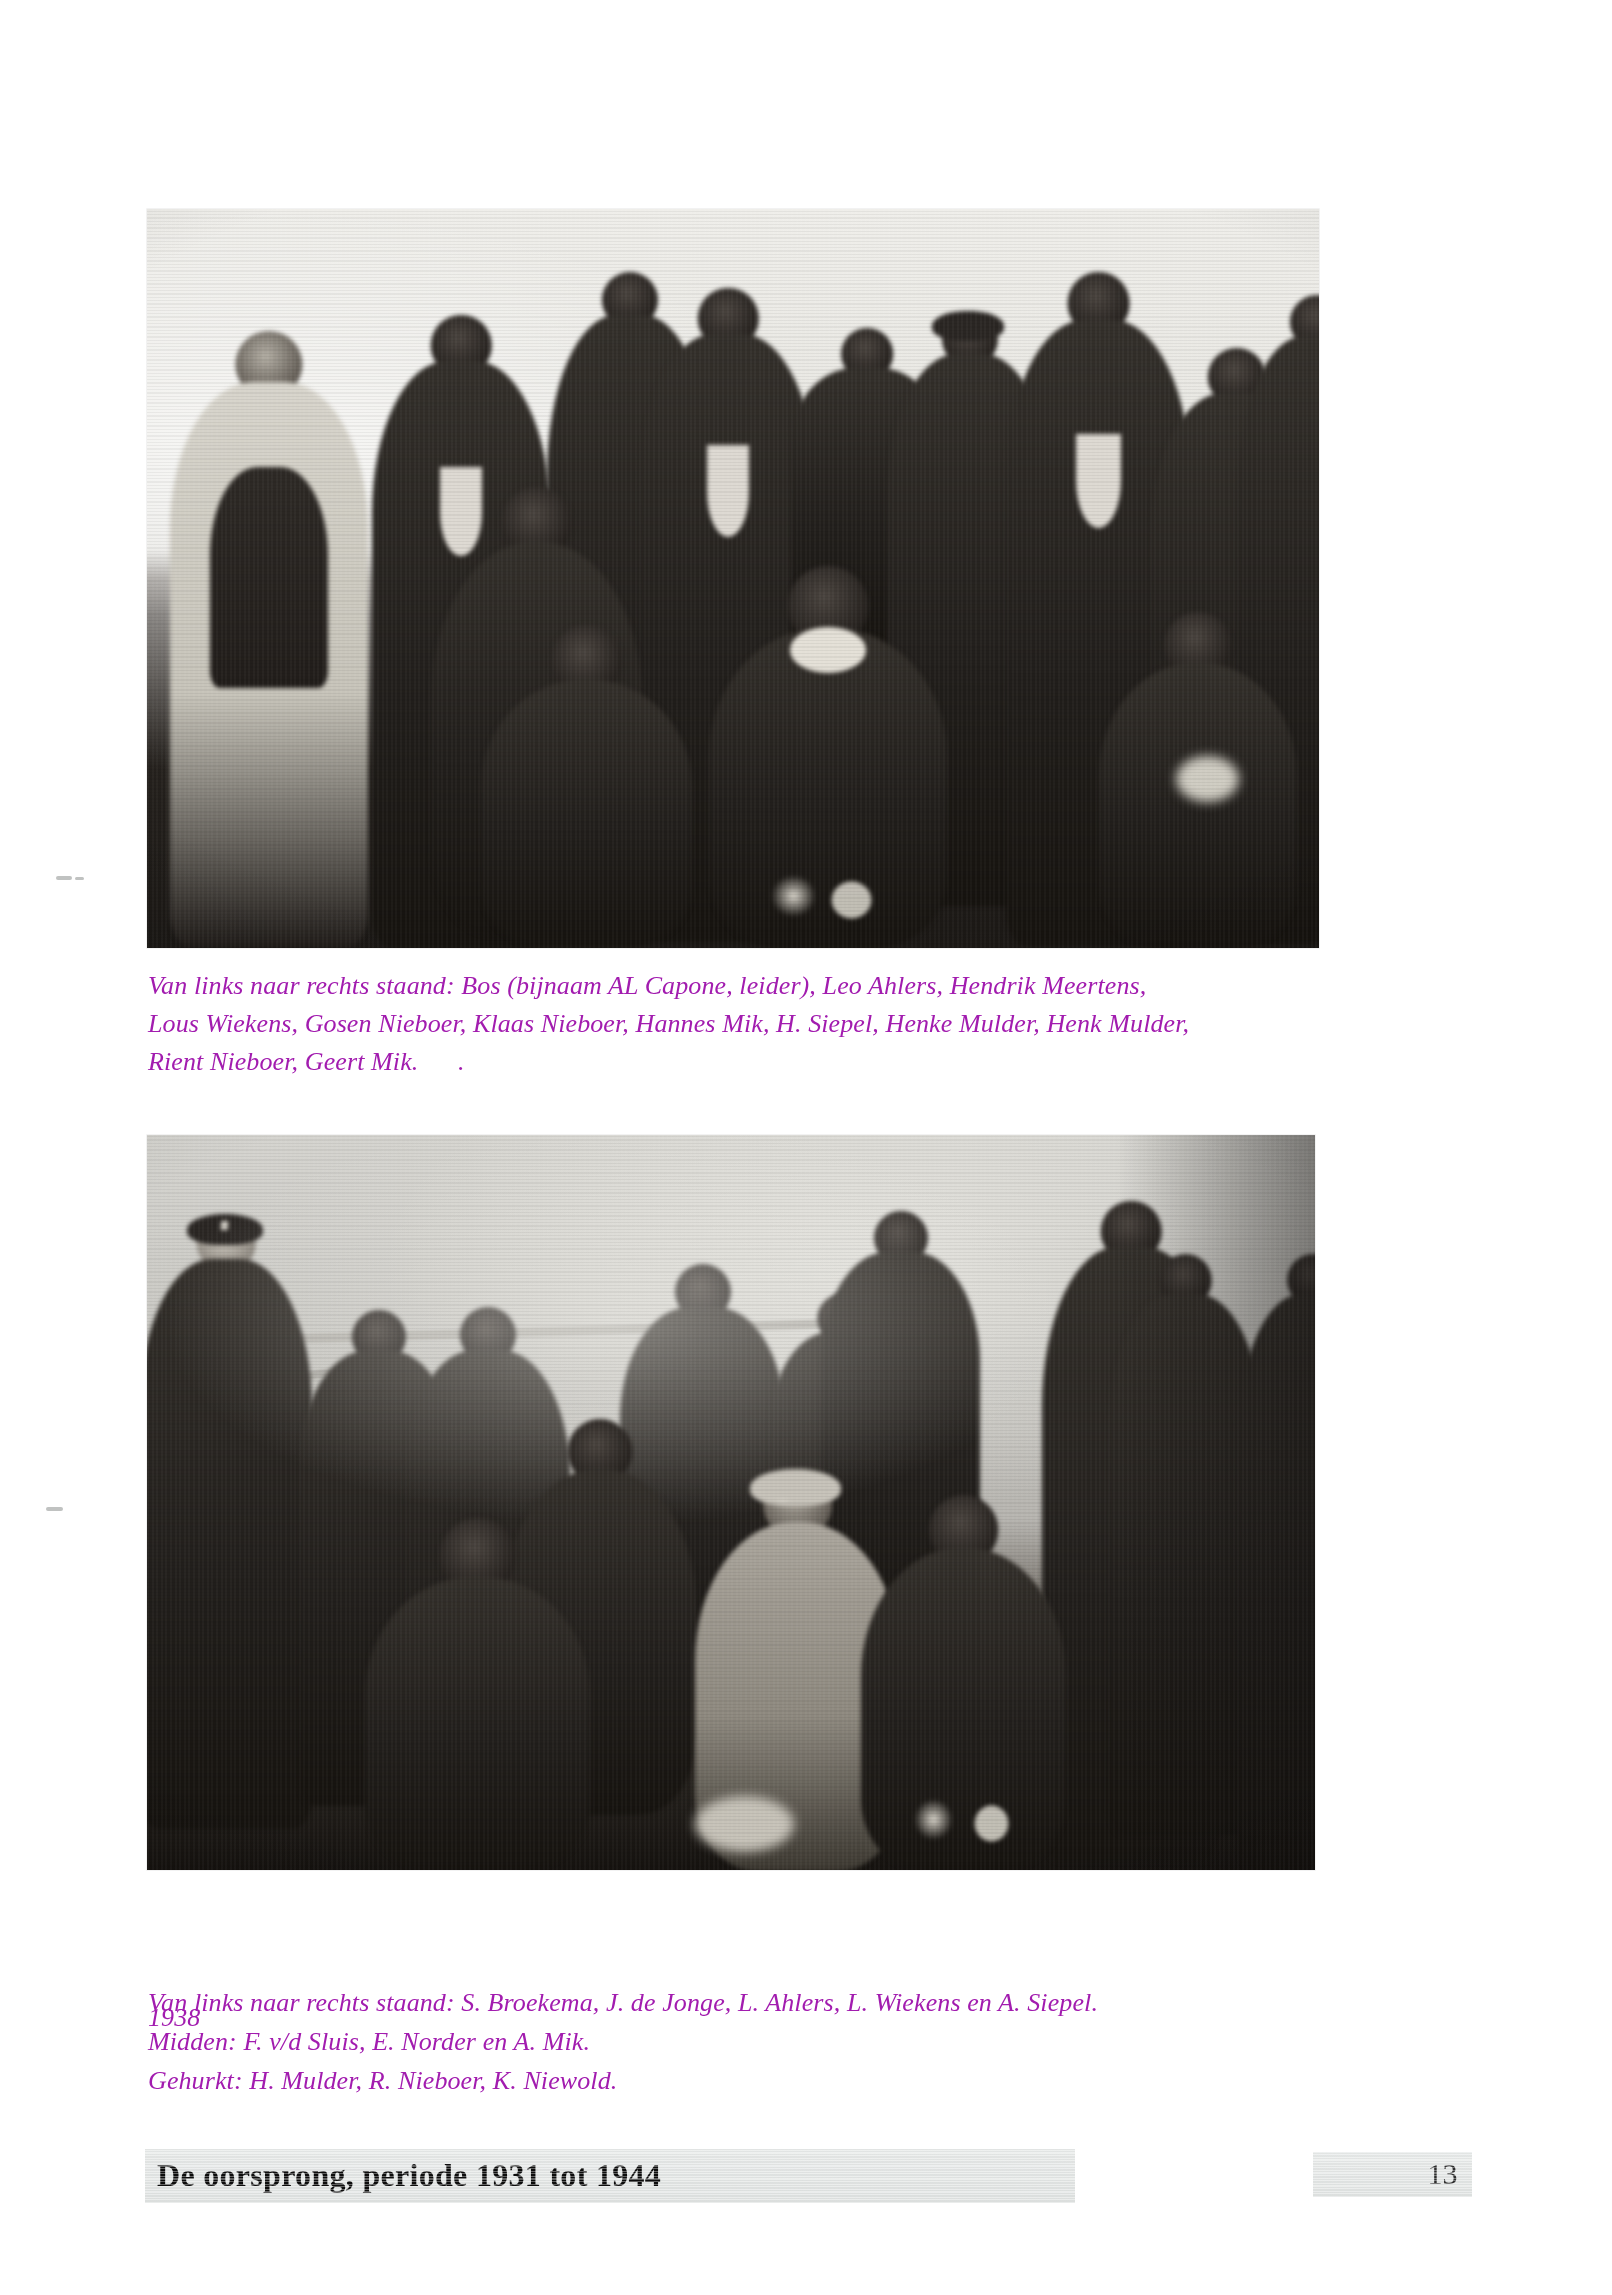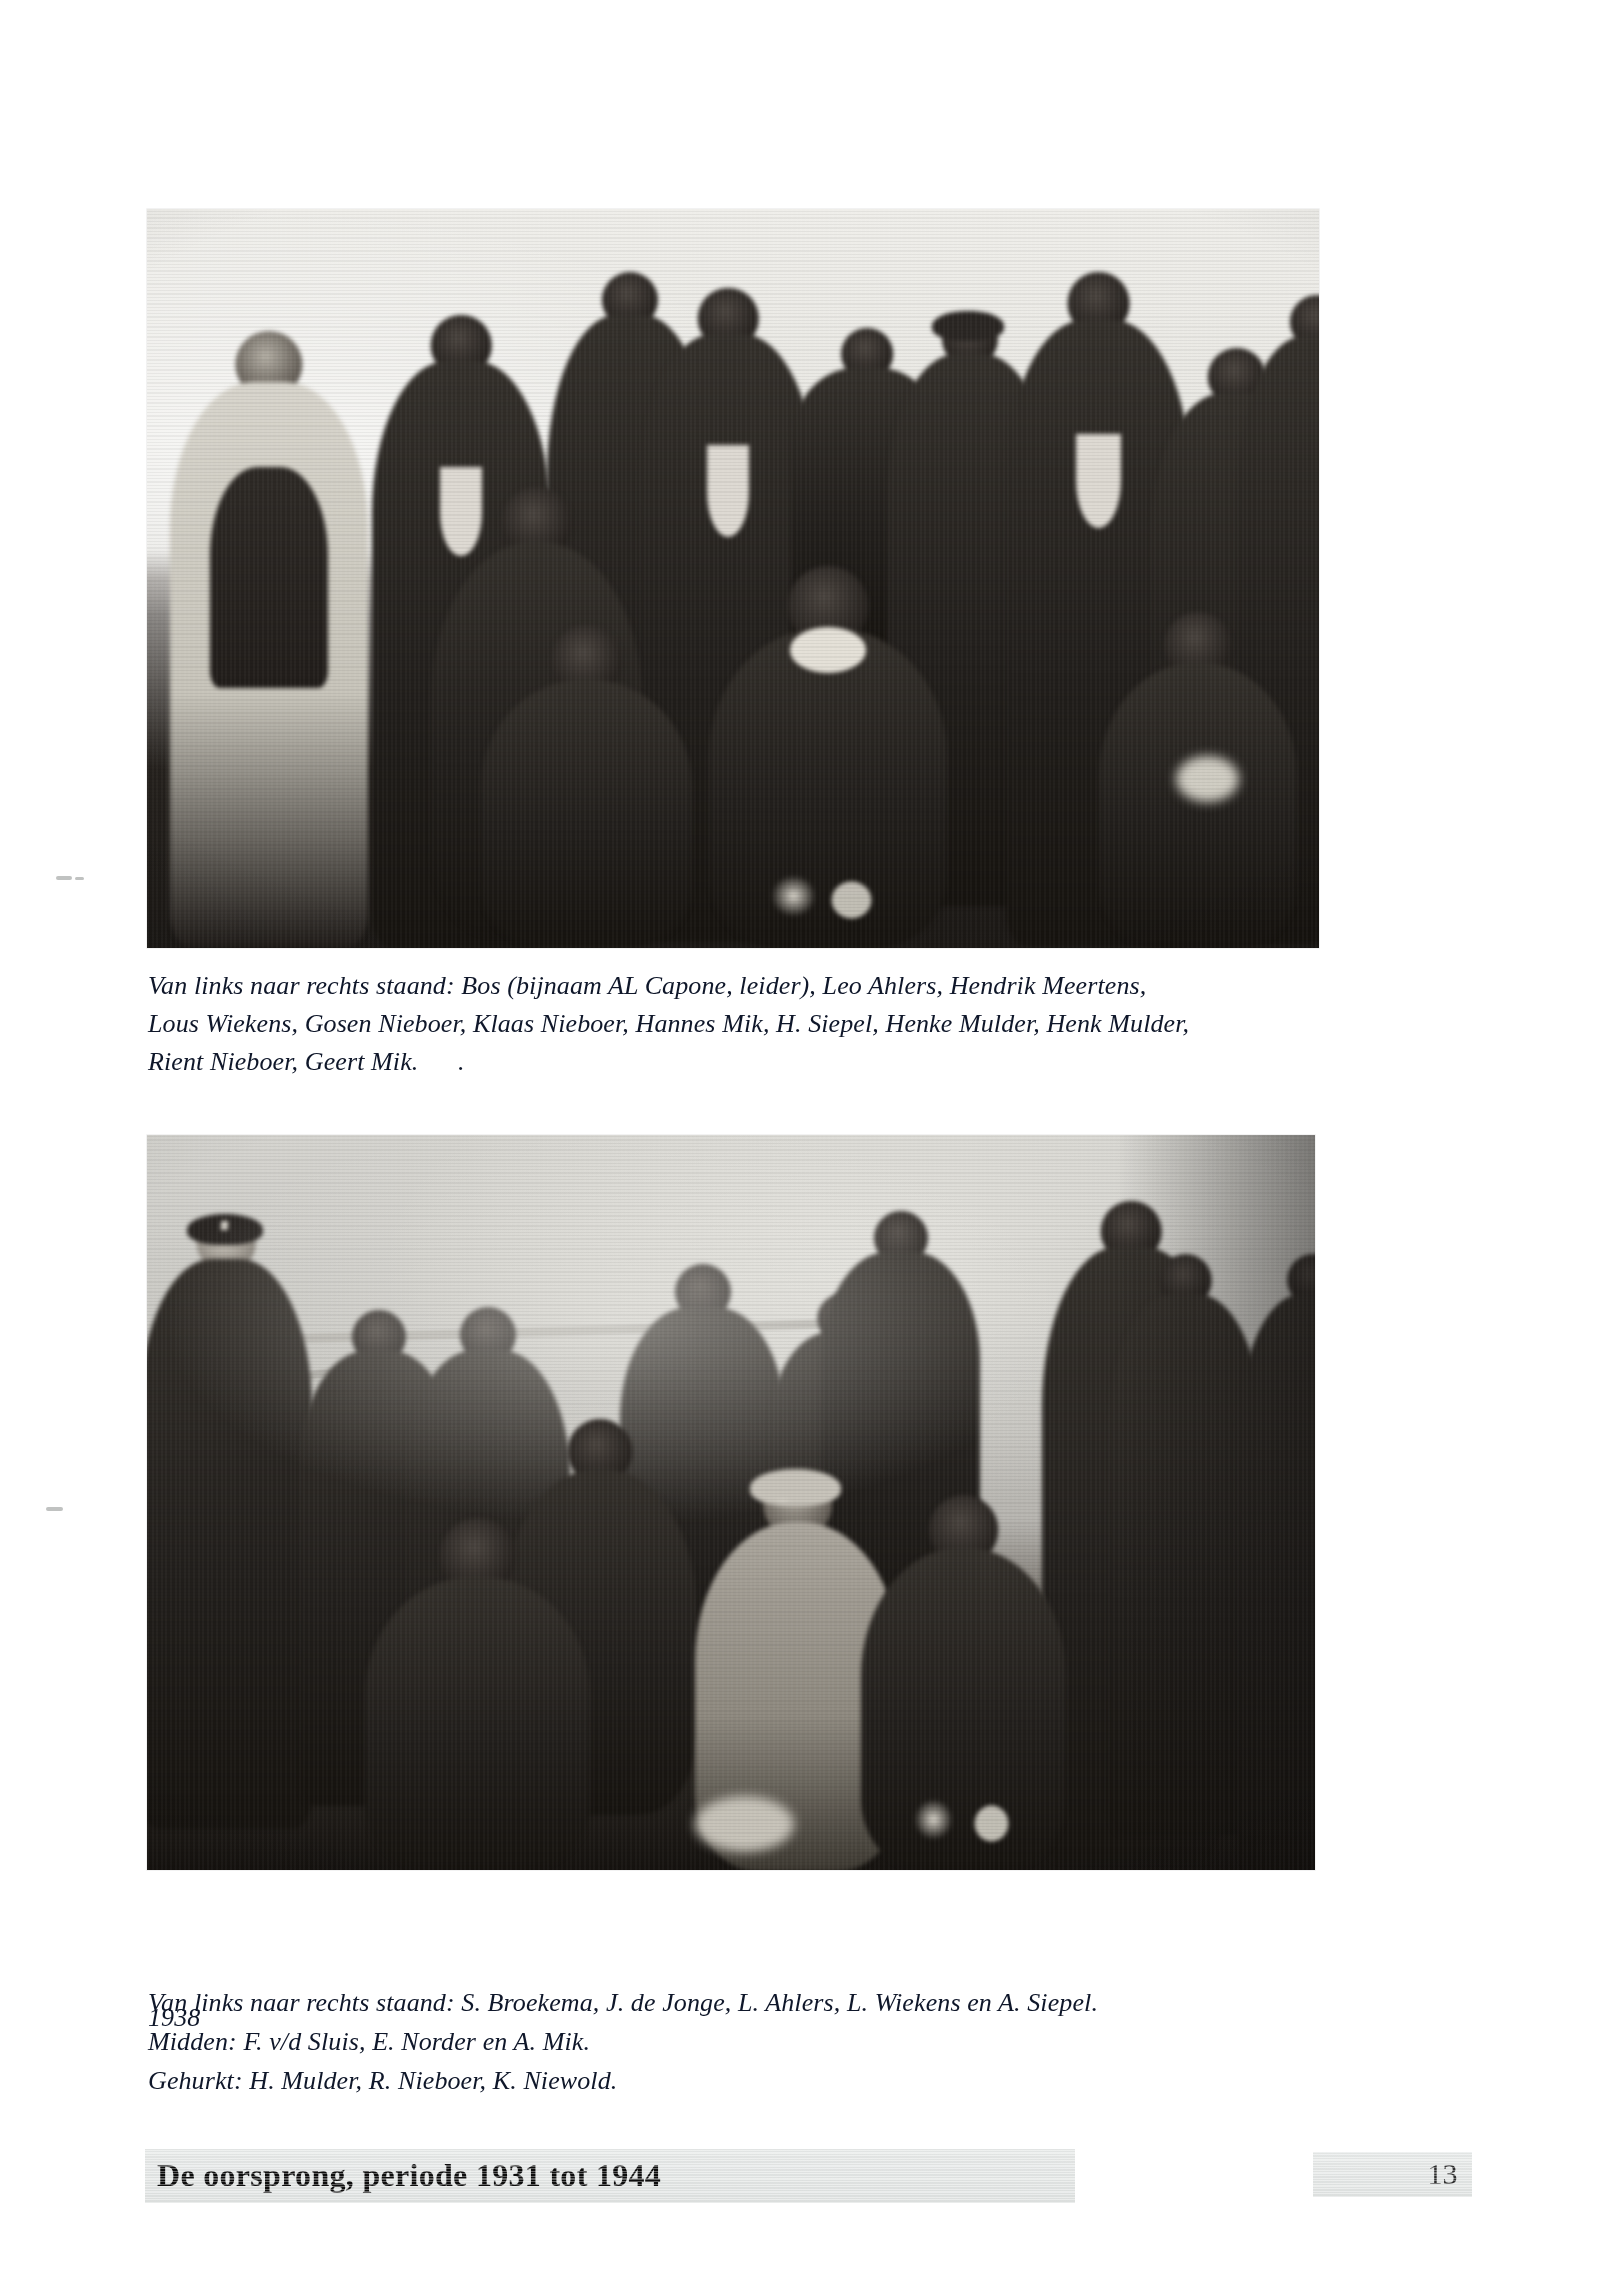--- a/index.html
+++ b/index.html
@@ -90,21 +90,21 @@
   .suit .det::before{content:"";position:absolute;left:45%;top:24%;width:9%;height:28%;
     background:#d9d5cc;transform:skewX(-4deg);}
   
   .knees .det::after{content:"";position:absolute;bottom:8%;left:26%;width:19%;height:11%;
     border-radius:50%;background:radial-gradient(closest-side,#d9d5cb,rgba(217,213,203,0));
     box-shadow:58px 4px 0 -2.6px rgba(222,218,208,.85);}
   .blob{position:absolute;border-radius:50%;filter:blur(5.3px);z-index:4;}
 
   
   .caption,.year-label{
-    position:absolute;margin:0;color:#0f172a;
+    position:absolute;margin:0;color:#a21caf;
     font-style:italic;font-size:26px;line-height:38px;
     white-space:pre-wrap;letter-spacing:0.1px;
   }
   .cap1{left:148px;top:967px;width:1255px;}
   .year-label{left:148px;top:1978px;line-height:39px;margin-top:20px;}
   .cap2{left:148px;top:1935px;width:1255px;line-height:39px;margin-top:48px;}
 
   
   .chapter-bar{
     position:absolute;left:145px;top:2149px;width:930px;height:54px;

